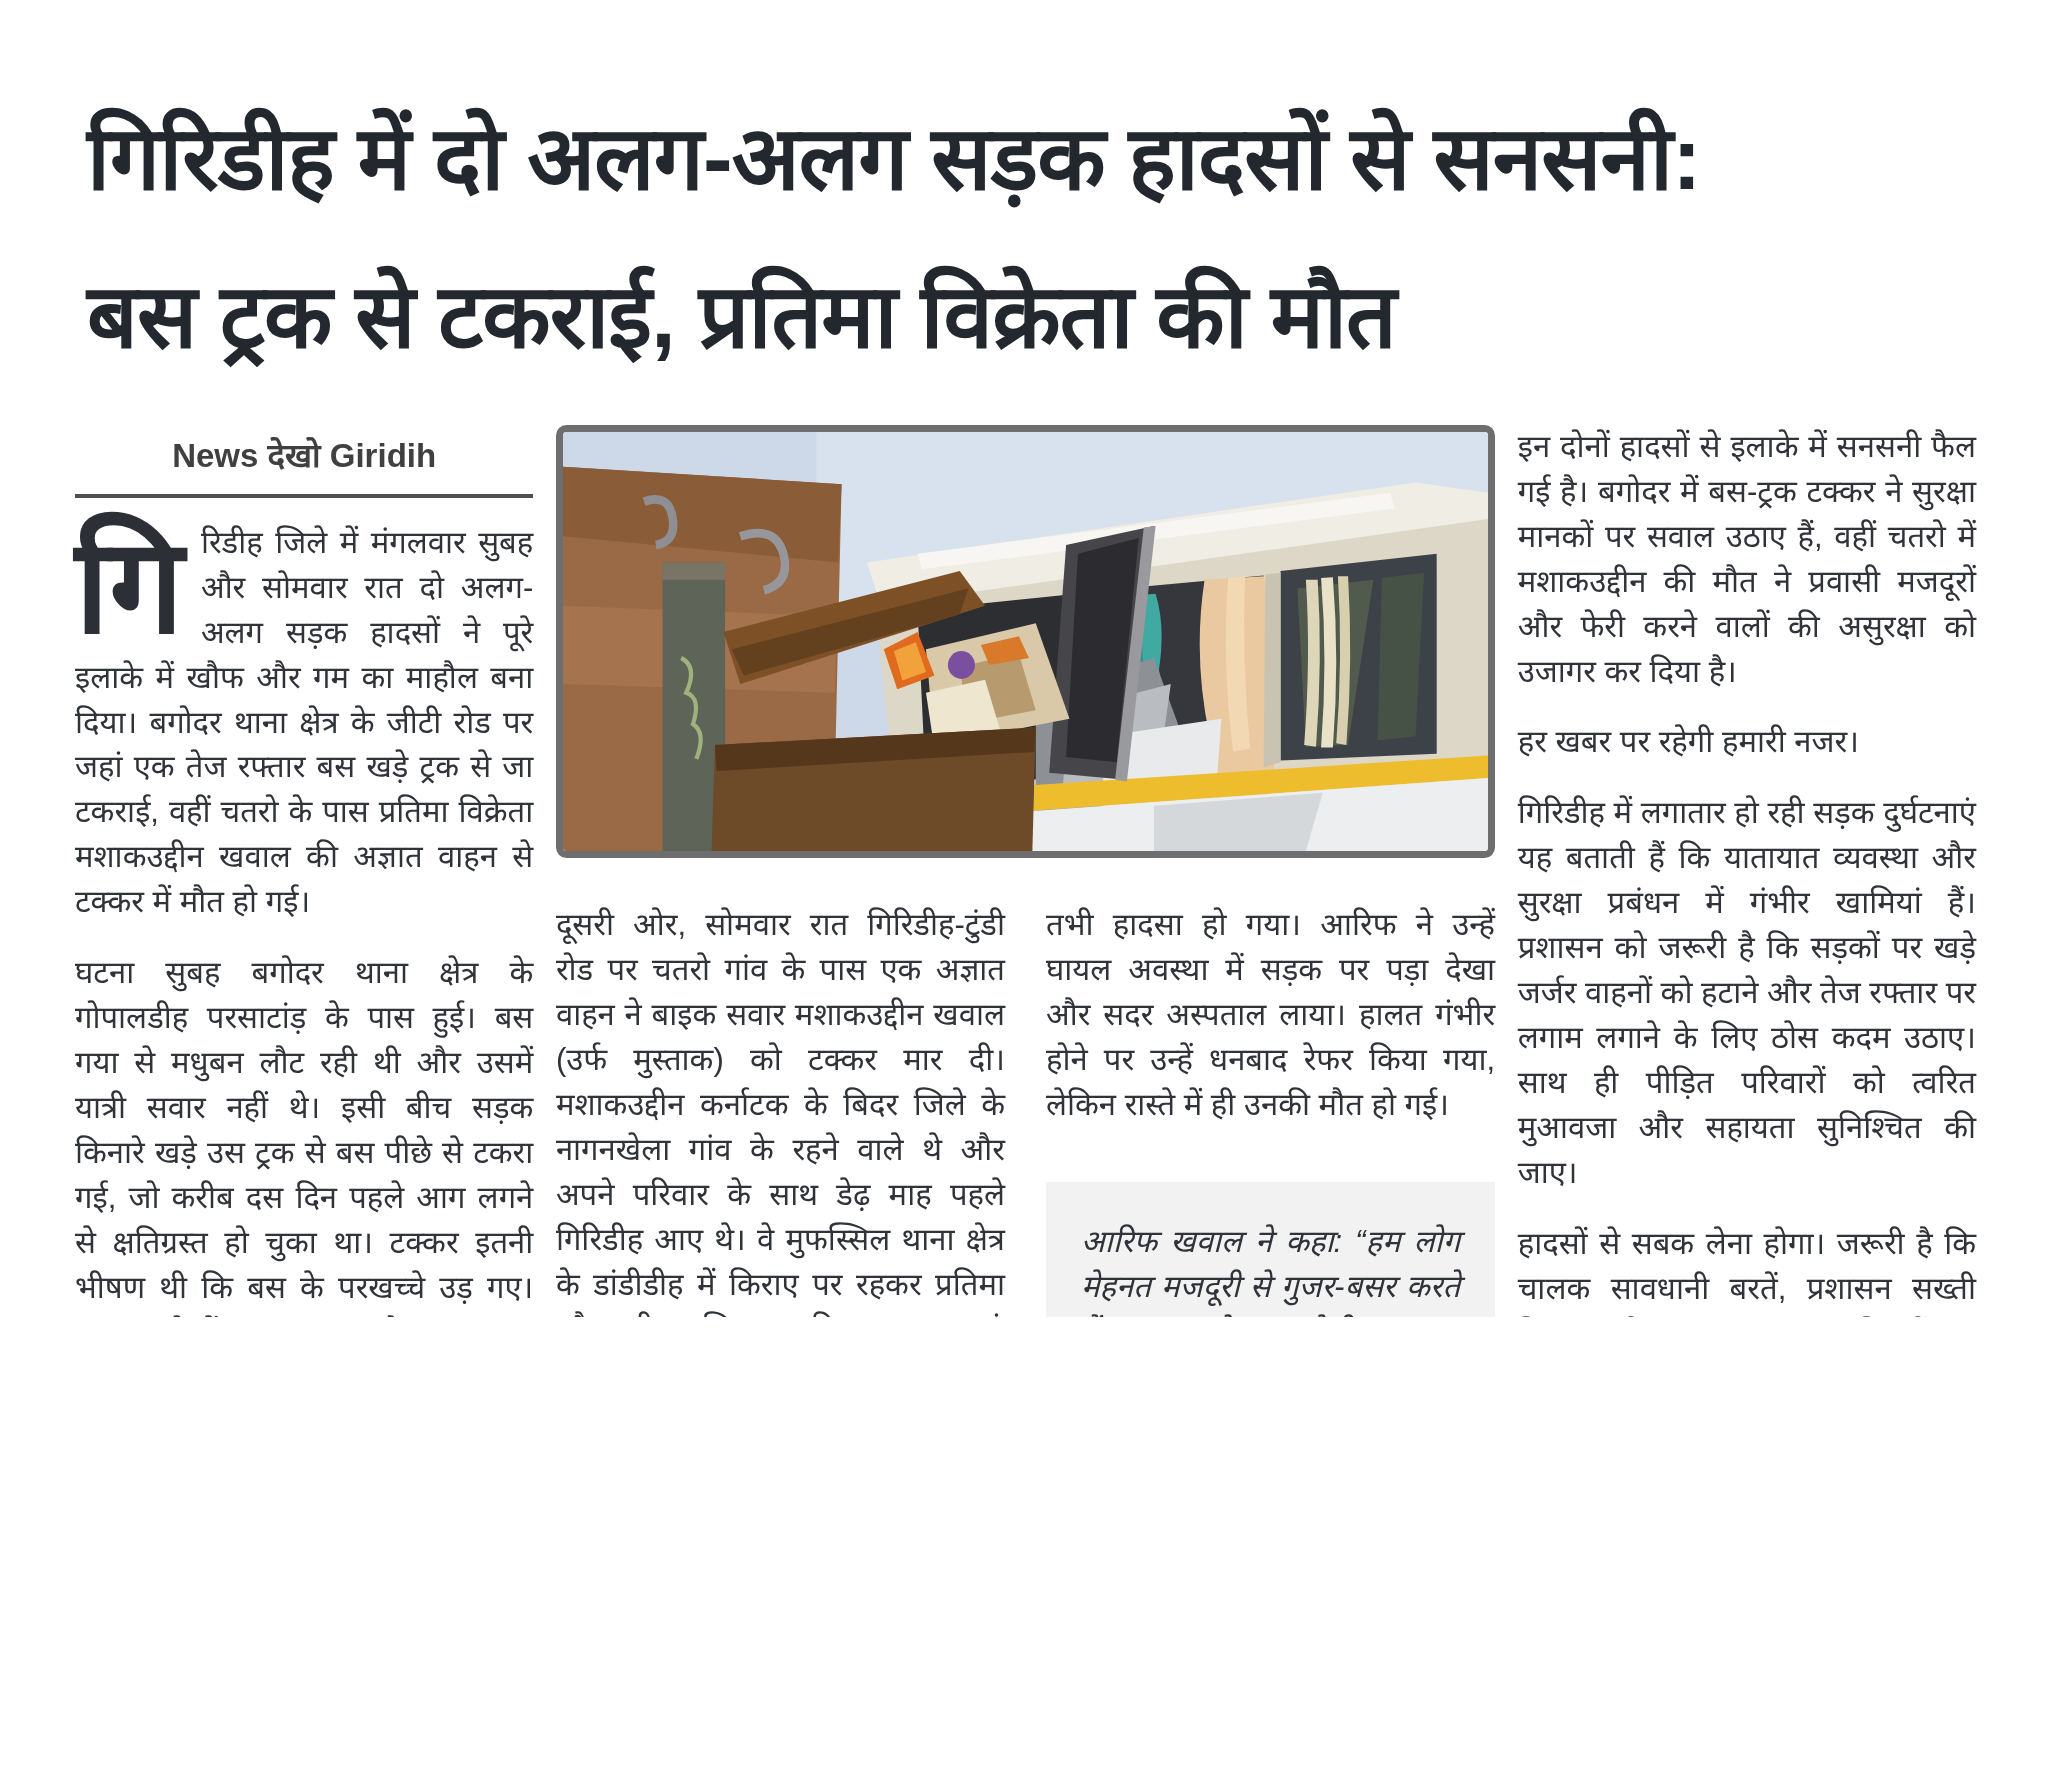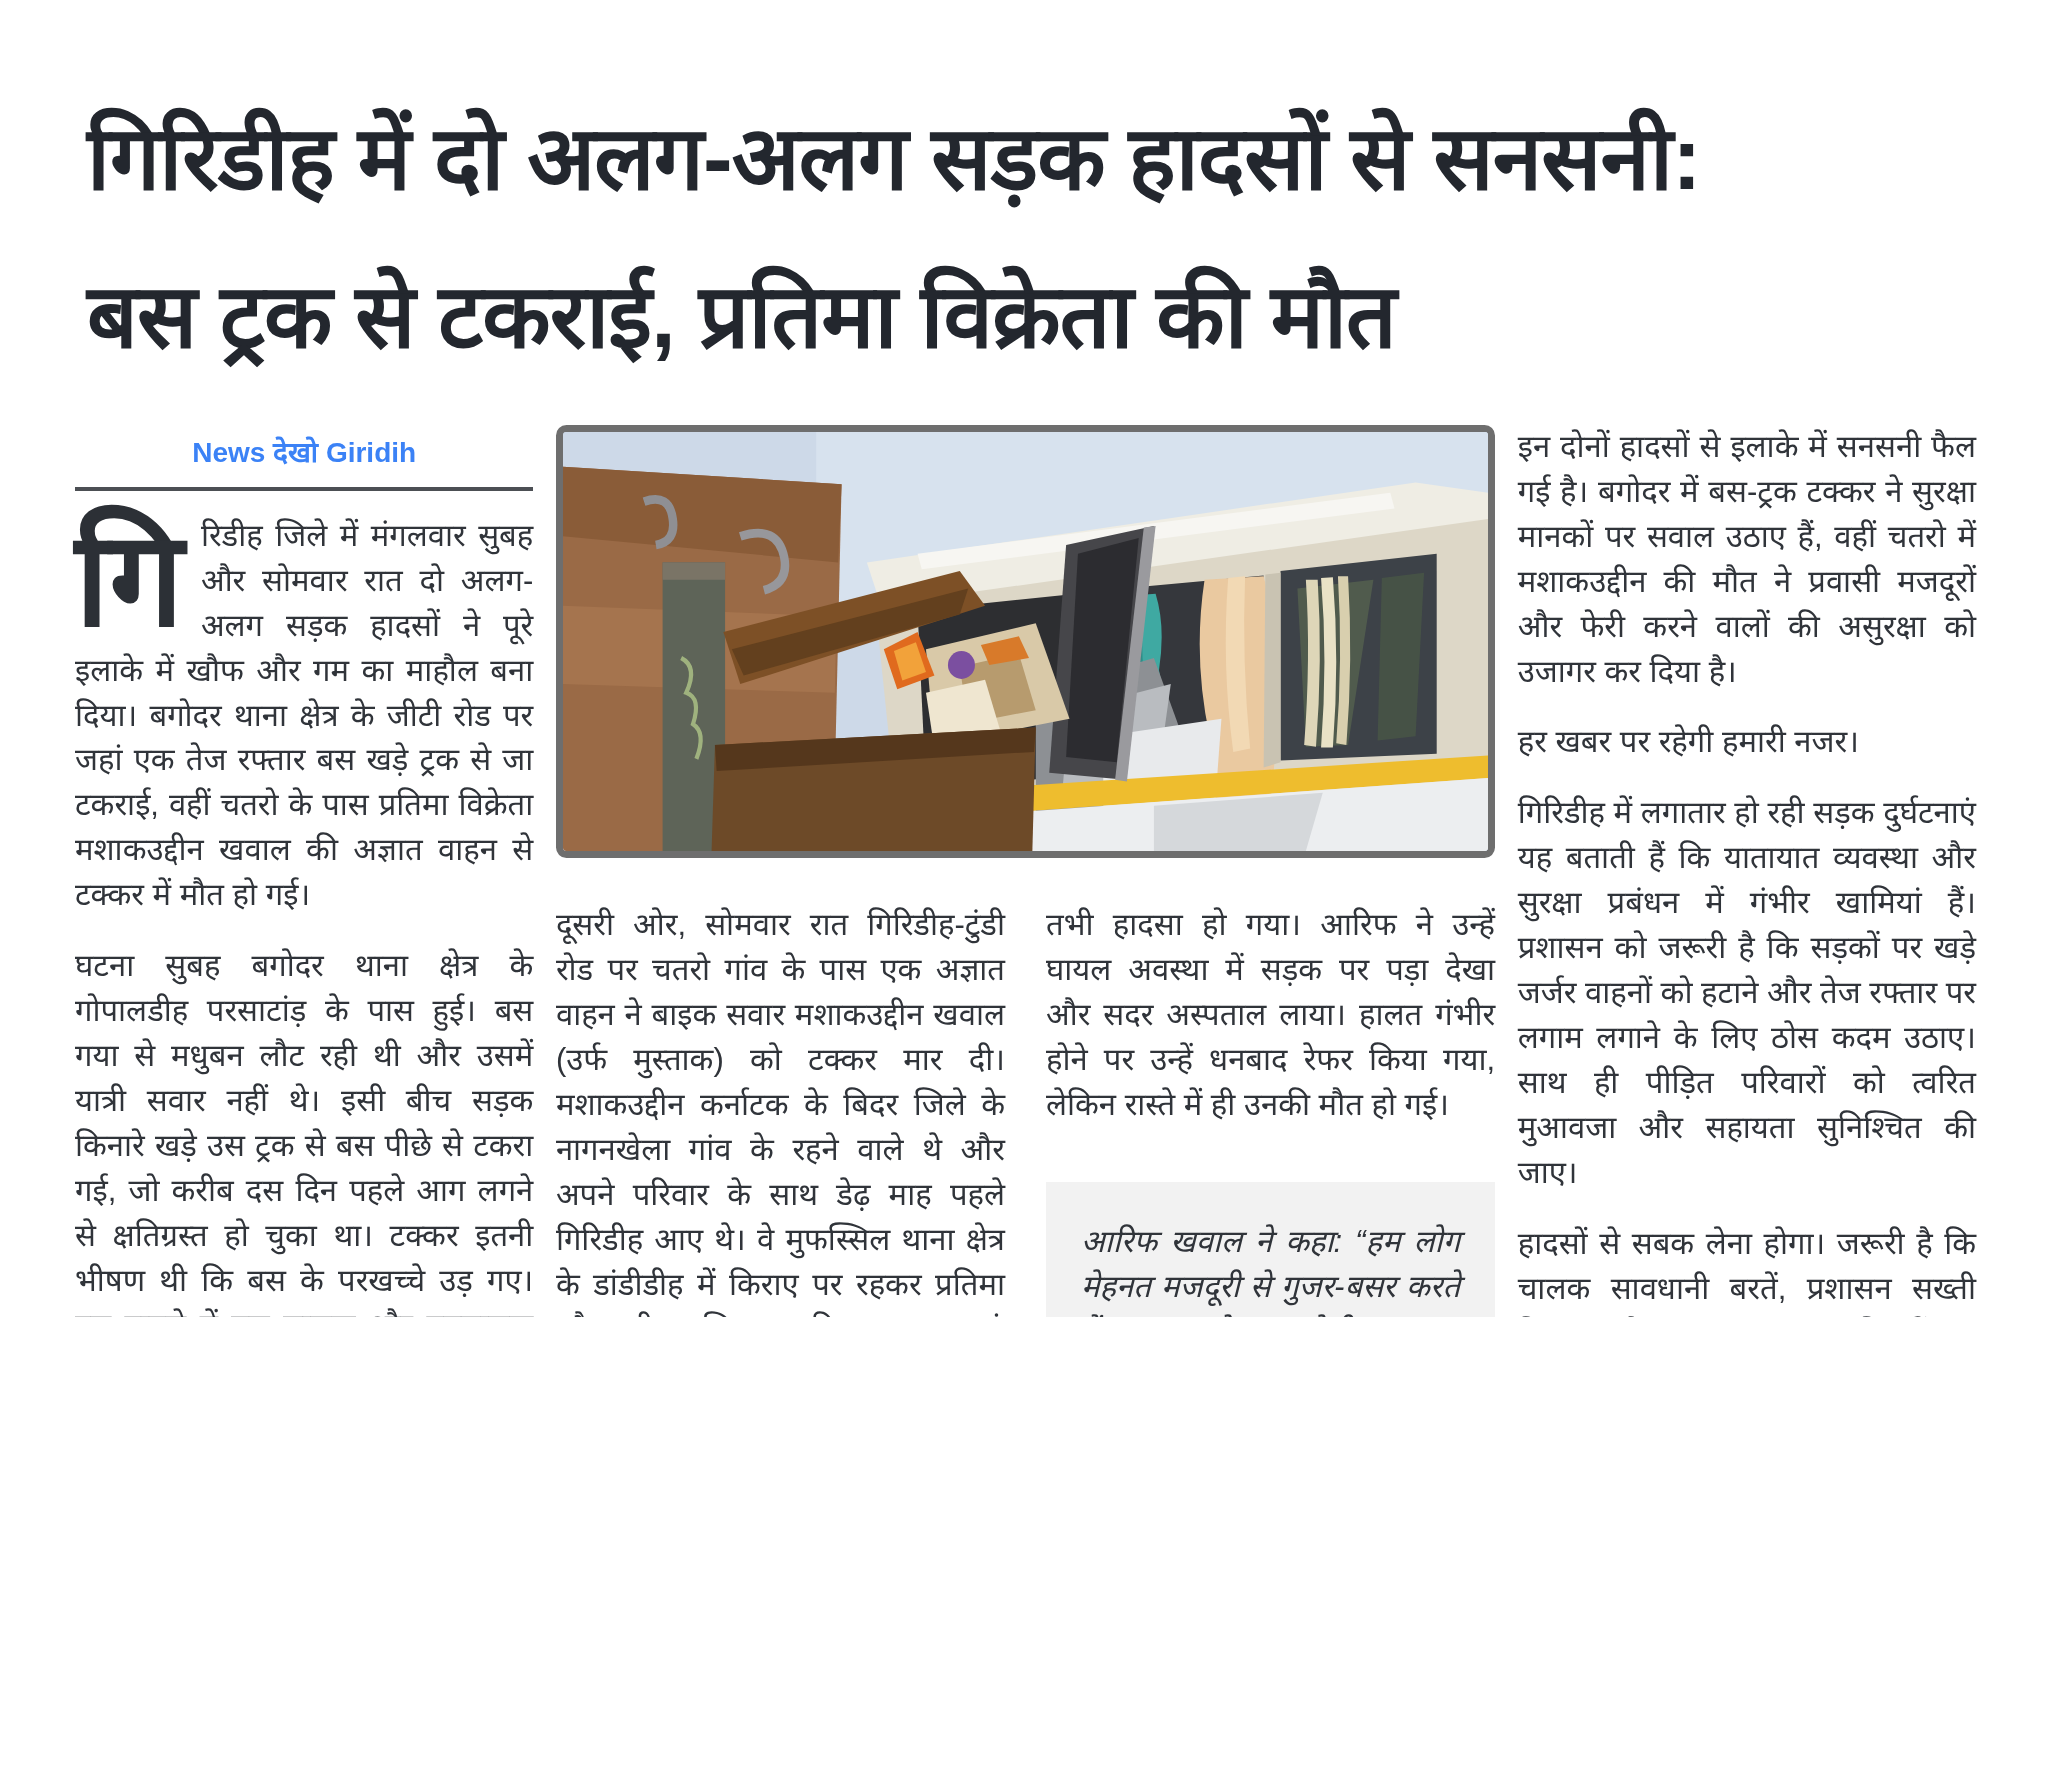--- a/index.html
+++ b/index.html
@@ -11,21 +11,21 @@
   .headline{margin:29.5px 8.7px 0 12px;font-size:89px;line-height:1.78;font-weight:700;
             color:#23272e;letter-spacing:-0.9px;}
   .subhead{margin:26px 0 0 1.7px;font-size:33px;line-height:1.5;font-weight:700;color:#16181c;}
 
   
   .columns{display:grid;grid-template-columns:repeat(4,1fr);column-gap:22.6px;margin-top:29.5px;}
   .col{min-width:0;}
   .middle{grid-column:2/4;min-width:0;}
   .middle-cols{display:grid;grid-template-columns:1fr 1fr;column-gap:22.6px;margin-top:22.6px;gap:41px;}
 
-  .byline{font-size:28px;font-weight:700;text-align:center;color:#3b82f6;margin:7px 0 0 0;}
+  .byline{font-size:33px;font-weight:700;text-align:center;color:#404040;margin:7px 0 0 0;}
   .byline-rule{border:0;border-top:4.3px solid #4c4f54;margin:17.4px 0 0 0;}
 
   p.body-text{font-size:31px;line-height:1.45;text-align:justify;margin:26px 0 0 0;color:#30343a;}
   p.first{margin-top:22.6px;}
   .dropcap{float:left;font-size:132px;line-height:.82;font-weight:700;color:#2c3036;
            padding:12px 17.4px 3.5px 0;}
 
   
   .photo-frame{width:100%;height:433px;border:7.8px solid #6e6e6e;border-radius:10.4px;
                box-sizing:border-box;overflow:hidden;background:#cdd9e8;}

